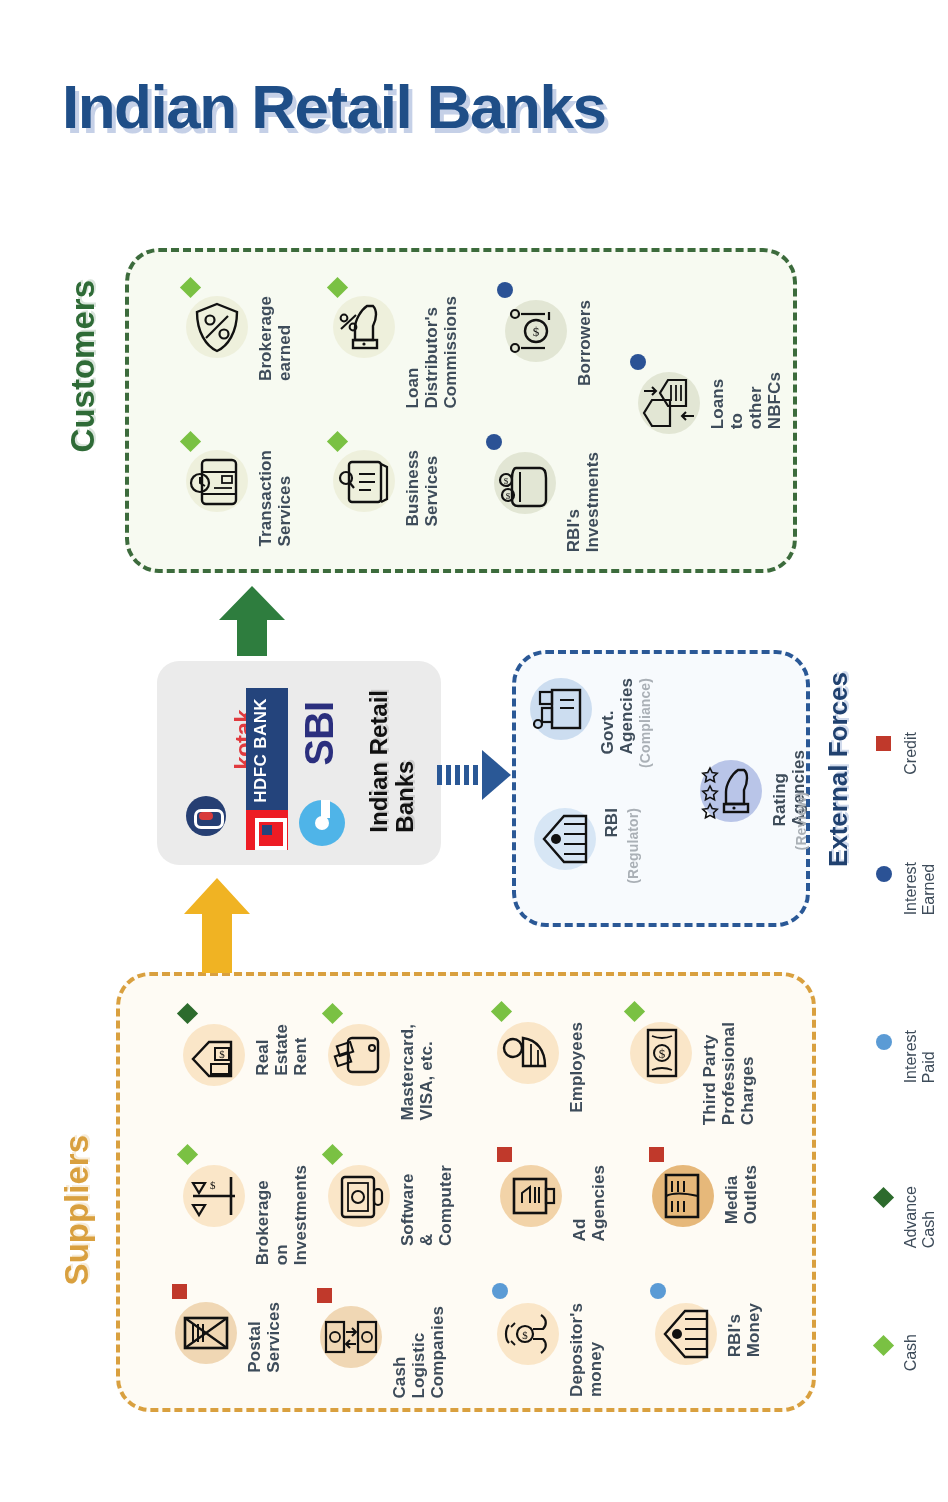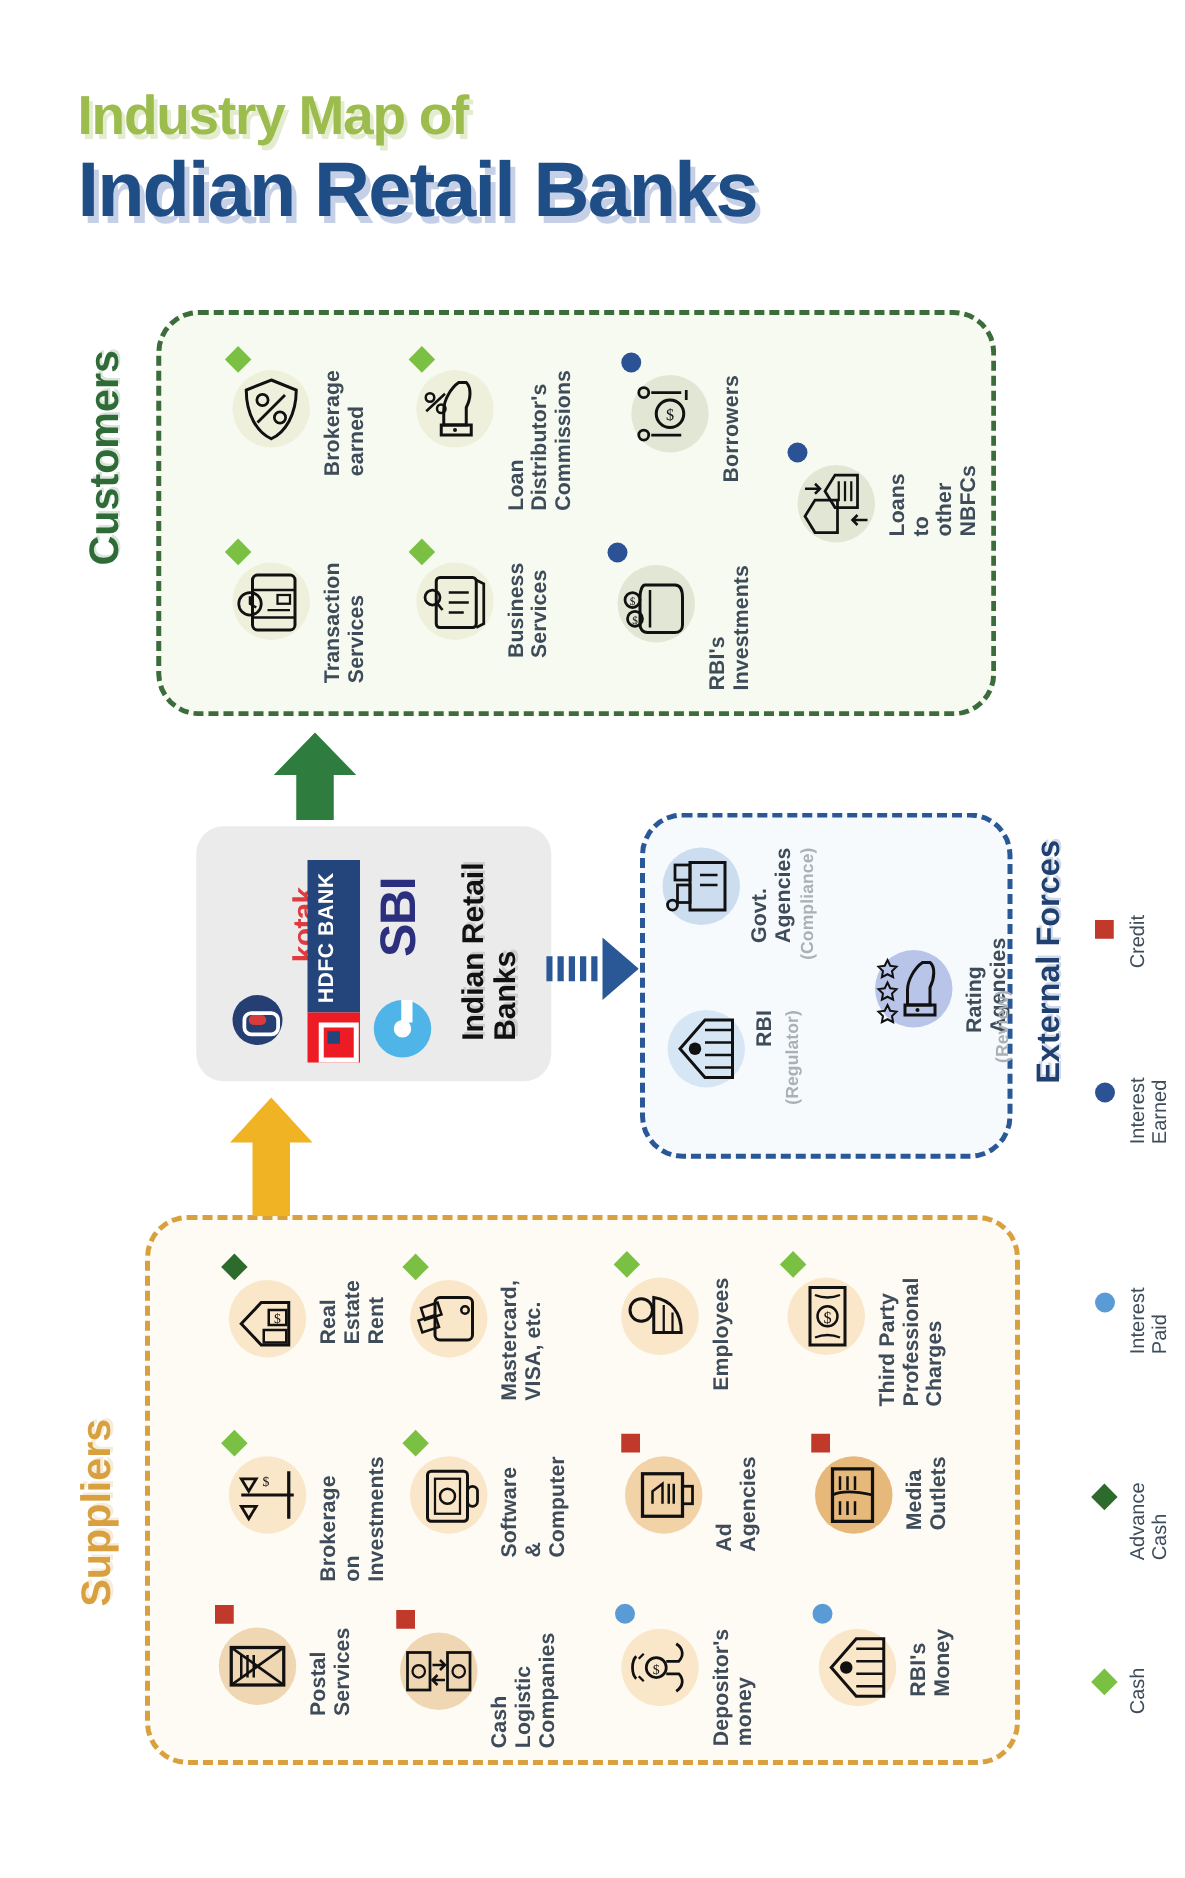--- a/index.html
+++ b/index.html
@@ -90,21 +90,20 @@
   
   #legend{position:absolute;left:862px;top:700px;width:80px;height:720px;}
   .legend-item{position:absolute;left:0;}
   .legend-swatch{position:absolute;left:14px;top:0;}
   .legend-text{position:absolute;left:40px;top:-4px;font-size:16px;color:#3e4c5a;}
 </style>
 </head>
 <body>
 
 <div id="title-block">
-  <div id="title-line1">Industry Map of</div>
   <div id="title-line2">Indian Retail Banks</div>
 </div>
 
 <div id="customers-box" class="sec-box"></div>
 <div id="customers-label" class="sec-label vtext">Customers</div>
 
 <div id="suppliers-box" class="sec-box"></div>
 <div id="suppliers-label" class="sec-label vtext">Suppliers</div>
 
 <div id="external-box" class="sec-box"></div>

